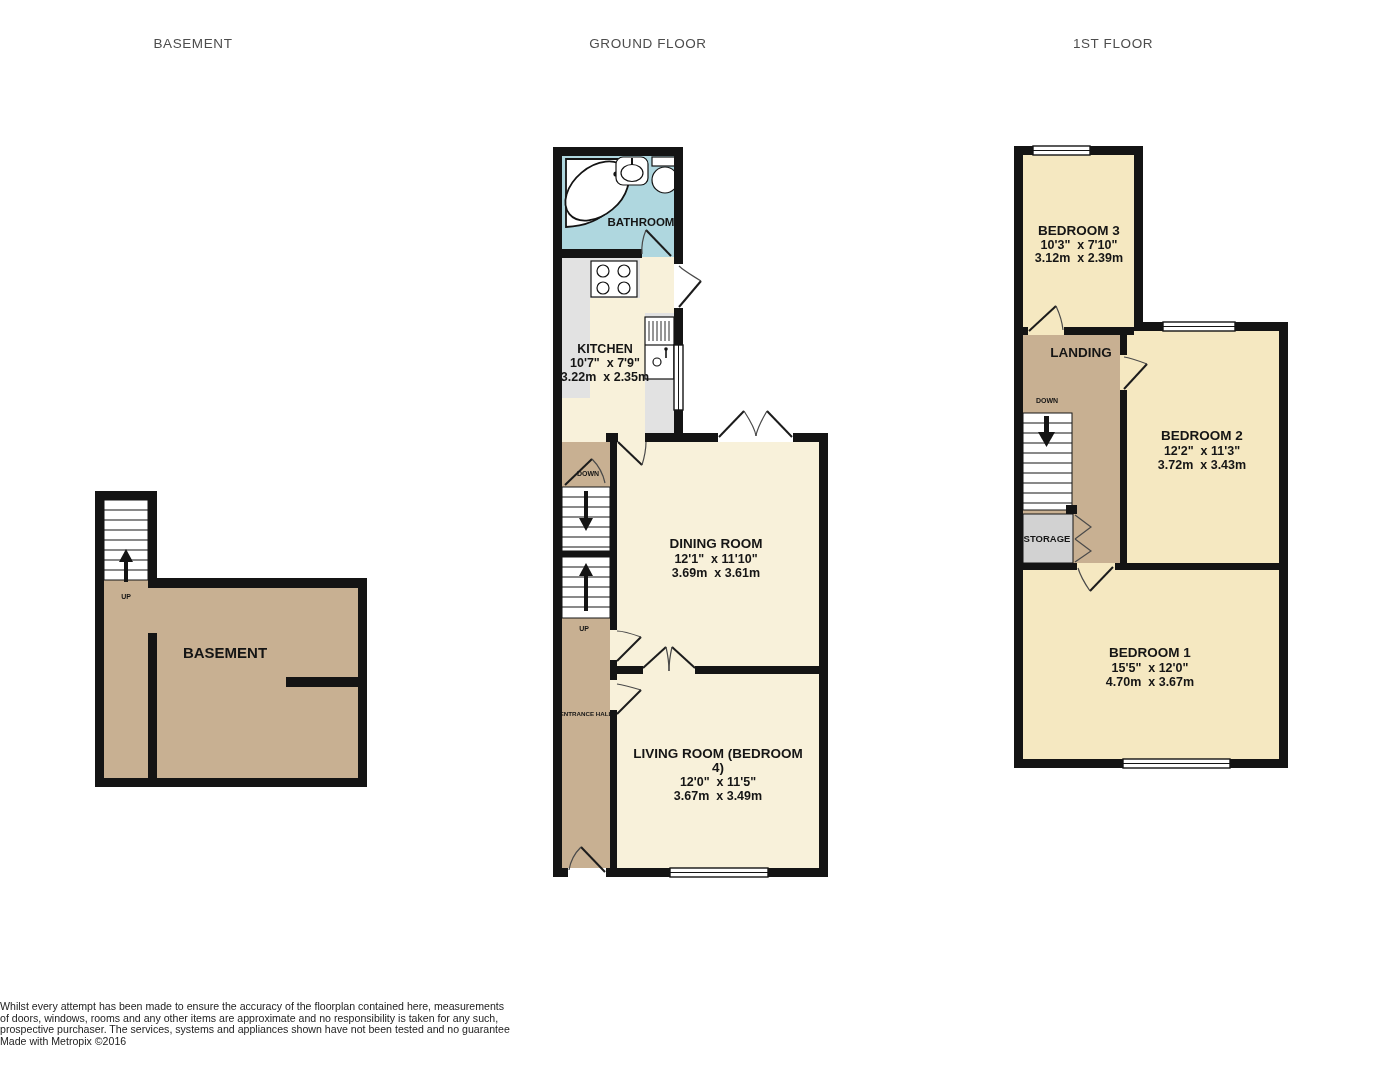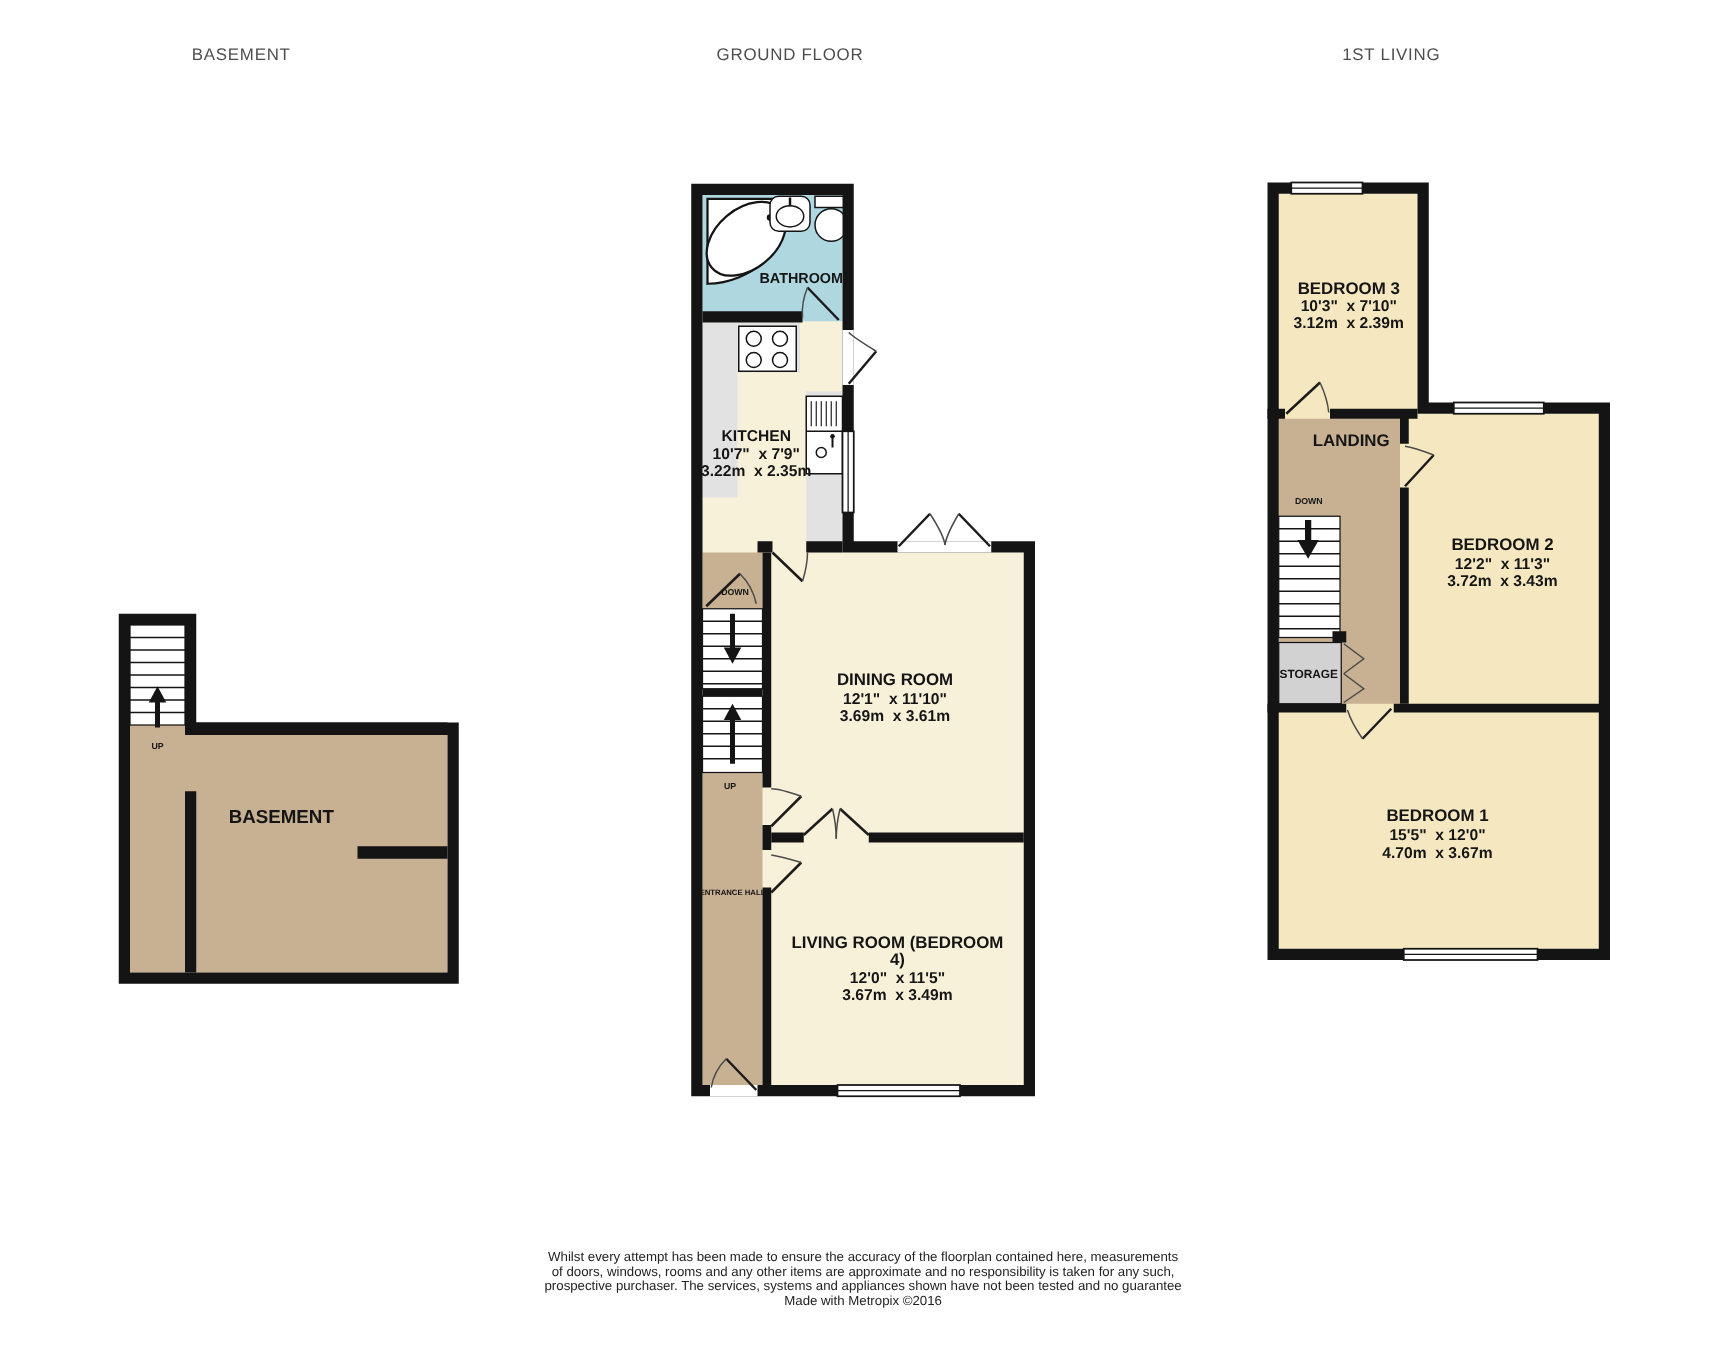--- a/index.html
+++ b/index.html
@@ -26,31 +26,31 @@
   .fixture-thin{fill:#ffffff;stroke:#141414;stroke-width:1.2;}
   .room-name{font-size:13.5px;}
   .room-dim{font-size:12.5px;}
   .md-label{font-size:11.5px;}
   .sm-label{font-size:9.5px;}
   .xs-label{font-size:7px;}
   .xxs-label{font-size:6.2px;}
   .basement-name{font-size:15px;}
   .floor-title{position:absolute;top:36px;width:220px;text-align:center;
                font-size:13.5px;letter-spacing:.6px;color:#4d4d4d;}
-  #footer{position:absolute;left:0;right:0;top:1001px;text-align:center;
+  #footer{position:absolute;left:0;right:0;top:1001px;
           font-size:10.6px;line-height:11.6px;color:#222;}
 </style>
 </head>
 <body>
 
 <div id="stage">
 
   <div class="floor-title" style="left:83px">BASEMENT</div>
-  <div class="floor-title" style="left:522px">GROUND FLOOR</div>
-  <div class="floor-title" style="left:1003px">1ST LIVING</div>
+  <div class="floor-title" style="left:538px">GROUND FLOOR</div>
+  <div class="floor-title" style="left:1003px">1ST FLOOR</div>
 
   <svg width="1381" height="1080" viewBox="0 0 1381 1080">
 
     <g>
       <polygon class="tan" points="104,500 148,500 148,588 358,588 358,778 104,778"></polygon>
       <path class="wall" fill-rule="evenodd" d="M95,491 H157 V578 H367 V787 H95 Z M104,500 H148 V588 H358 V778 H104 Z"></path>
       <rect class="wall" x="148" y="578" width="210" height="10"></rect>
       <rect class="wall" x="148" y="633" width="9" height="145"></rect>
       <rect class="wall" x="286" y="677" width="72" height="10"></rect>
       <g>

